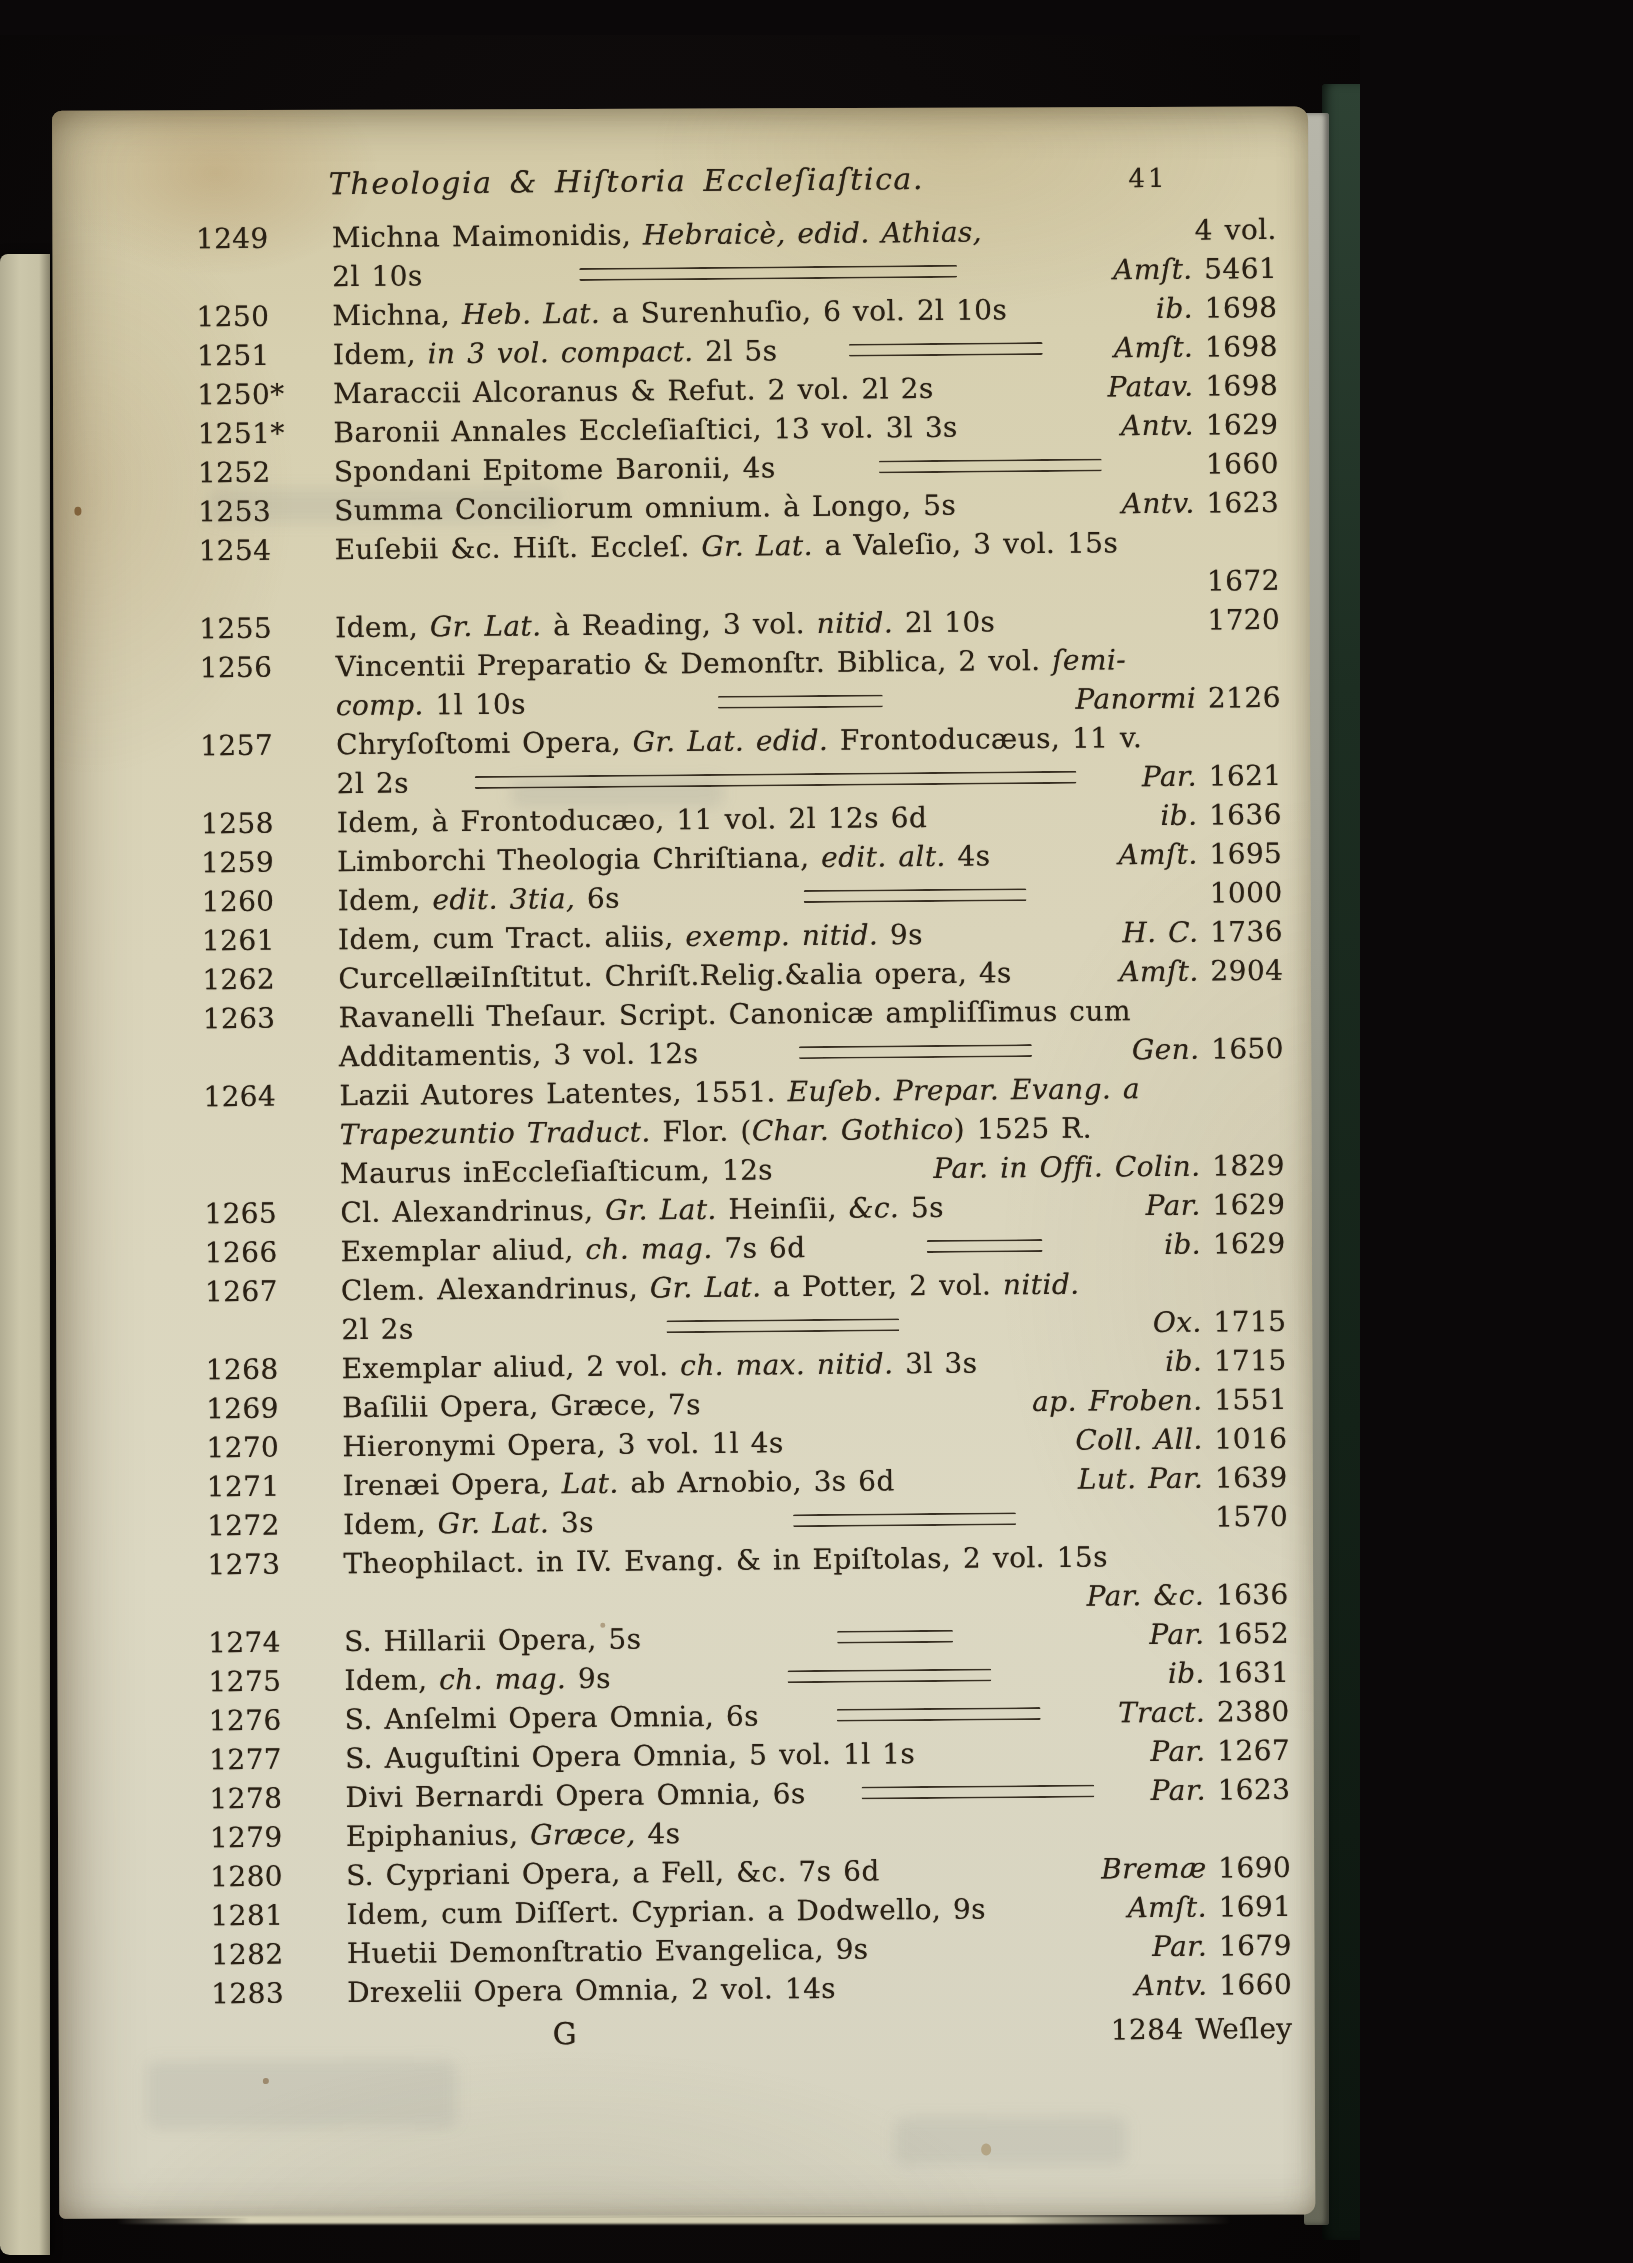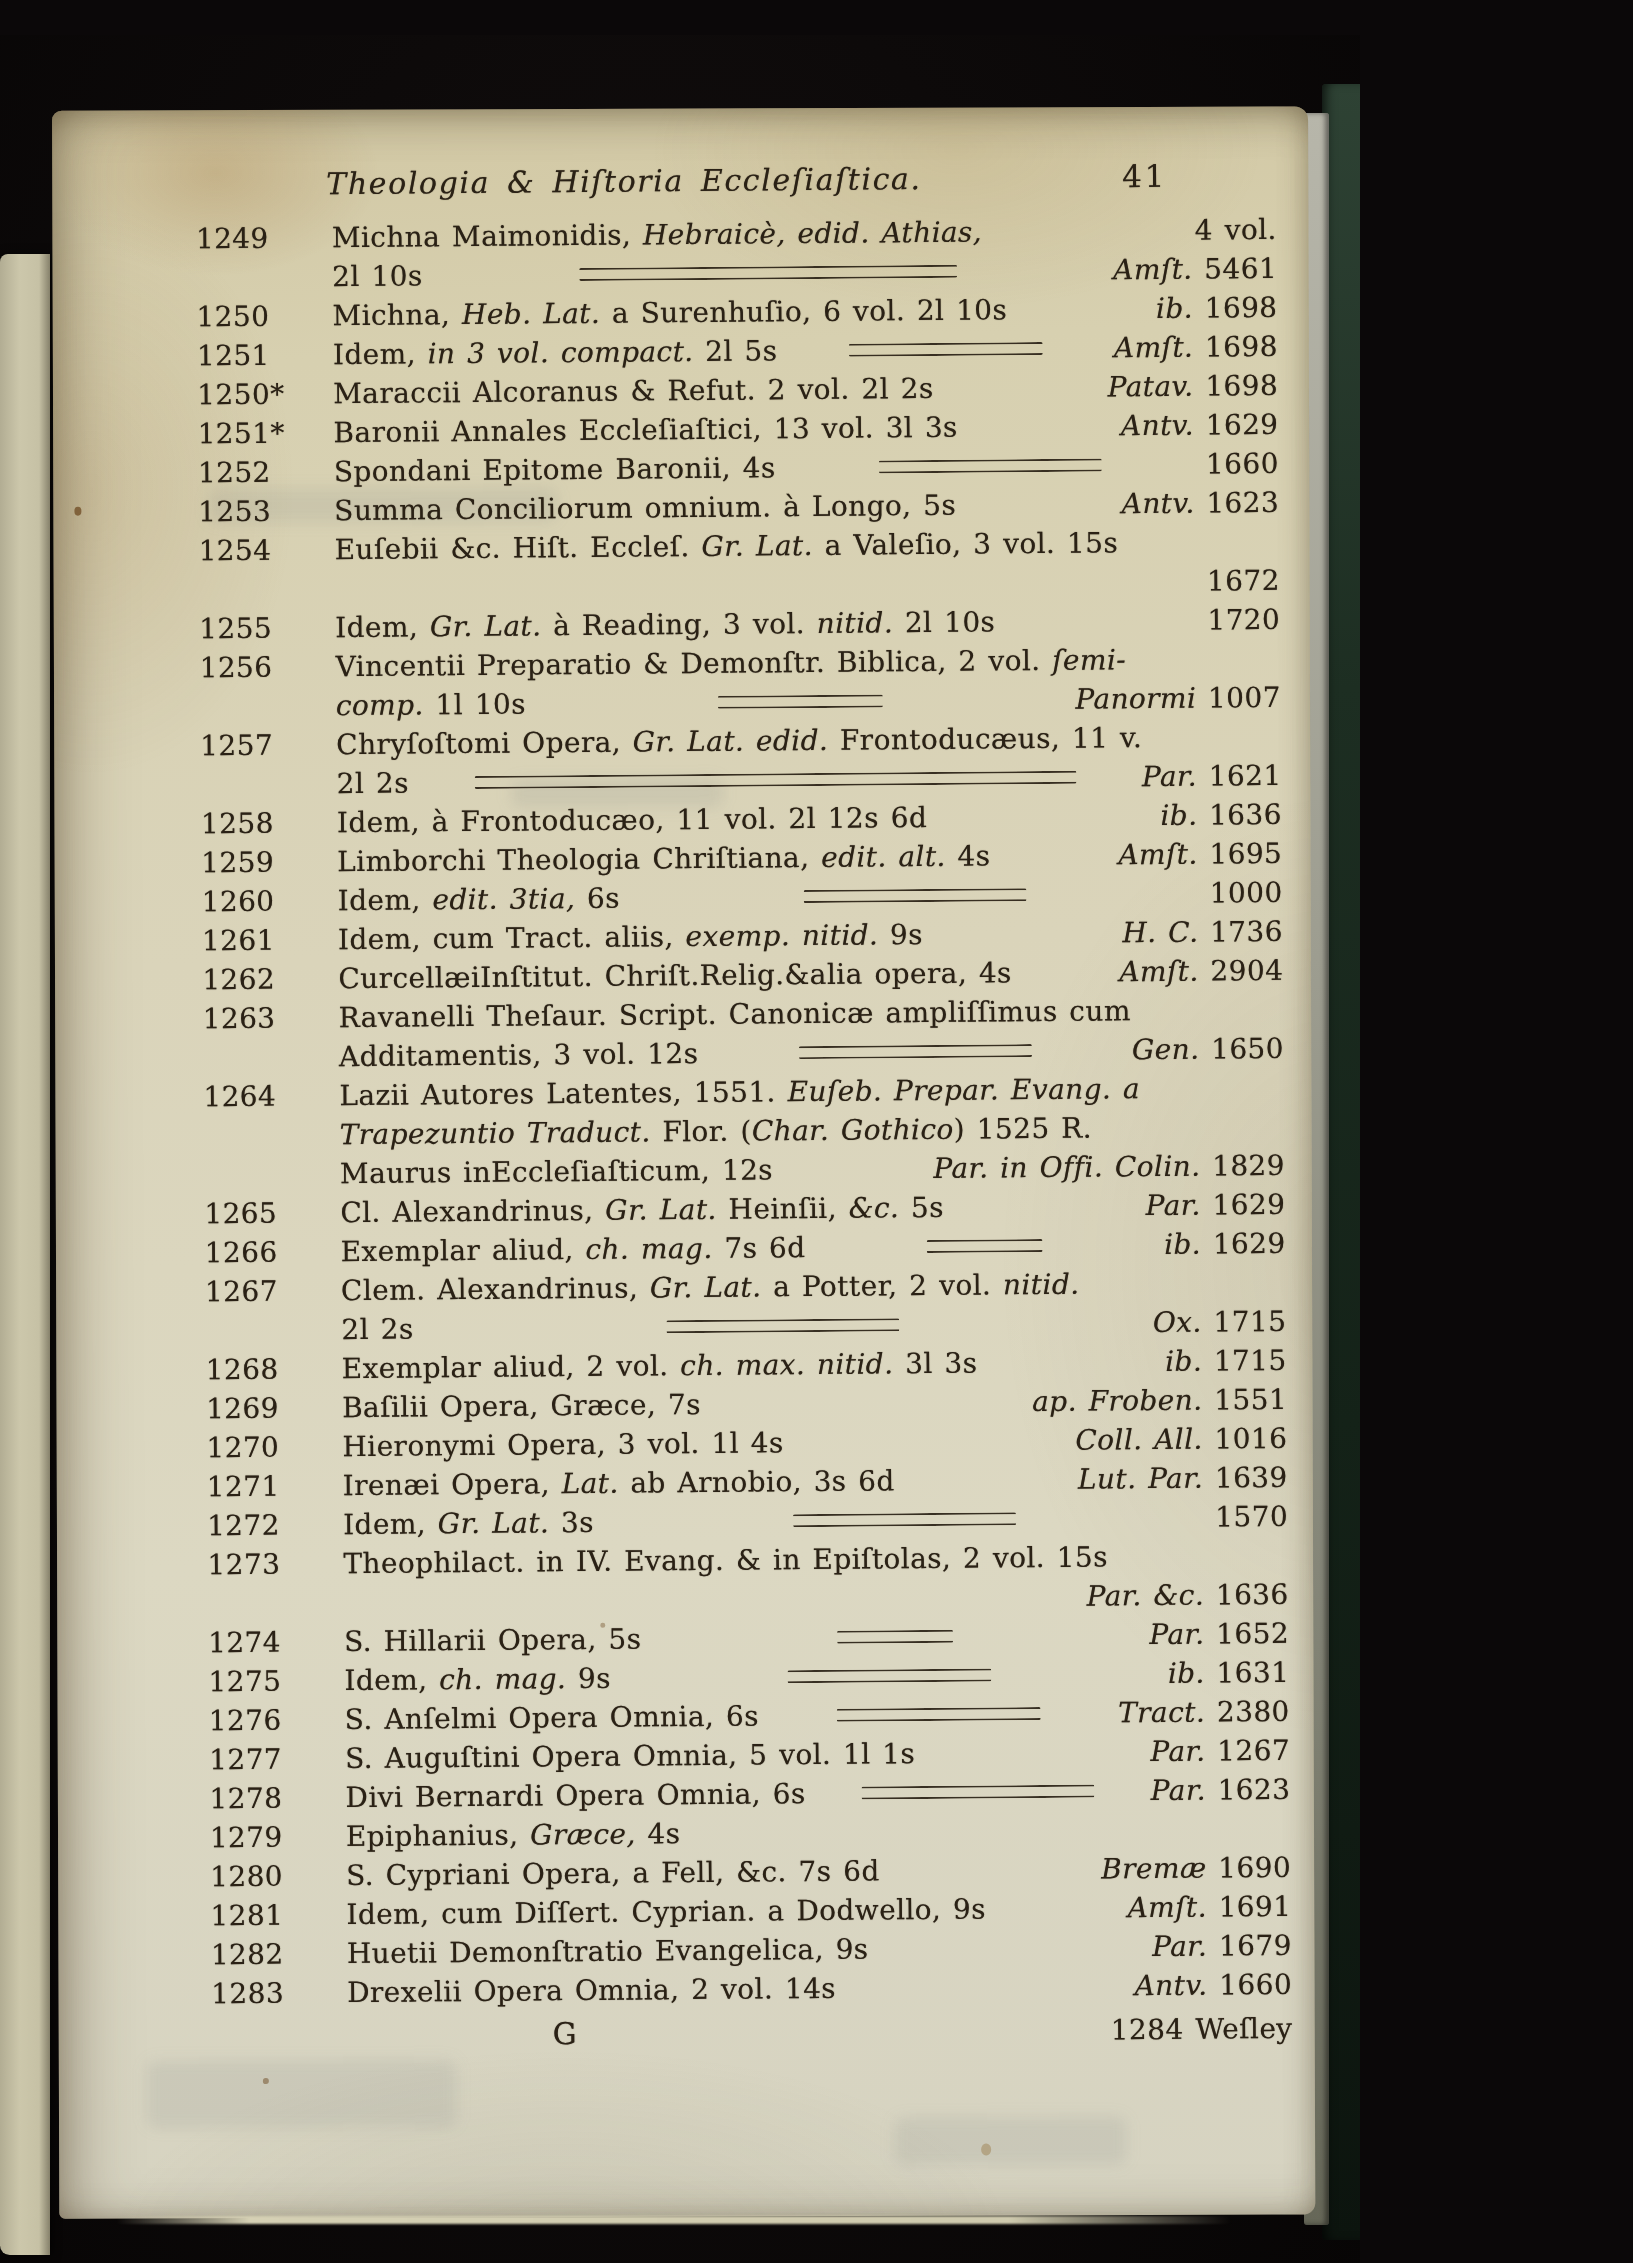--- a/index.html
+++ b/index.html
@@ -41,21 +41,21 @@
       background:linear-gradient(90deg,rgba(213,208,180,.0),#d5d0b4 12%,#cfcaae 80%,rgba(207,202,174,0));
       filter:blur(1px);}
   .text-block{position:absolute;left:143px;top:52px;width:1081px;
       color:var(--ink,#2a2115);font-size:28px;line-height:39px;
       letter-spacing:0.4px;word-spacing:2.4px;
       text-shadow:0 0 1px rgba(42,33,21,.6);
       transform:rotate(-0.3deg);transform-origin:55% 0;}
   .hrow{display:flex;align-items:baseline;height:54px;font-size:30px;}
   .hsp1{flex:.79;} .hsp2{flex:1.21;} .hsp3{flex:0 0 109px;}
   .title{font-style:italic;letter-spacing:1.6px;word-spacing:5.8px;}
-  .pagenum{font-size:31px;letter-spacing:2.9px;}
+  .pagenum{font-size:26px;letter-spacing:2.9px;}
   .row{display:flex;align-items:baseline;height:39px;white-space:pre;}
   .num{flex:0 0 136px;}
   .body{flex:0 1 auto;min-width:0;}
   .fill{flex:1 1 0;display:flex;align-items:center;justify-content:center;align-self:center;height:39px;}
   .rule{height:9.7px;border-top:2.9px solid var(--ink,#2a2115);border-bottom:2.9px solid var(--ink,#2a2115);
         border-radius:1.9px;opacity:.92;}
   .right{flex:0 0 auto;}
   .it{font-style:italic;}
   .sigrow{display:flex;align-items:baseline;height:45px;margin-top:3.9px;}
   .sg1{flex:.78;} .sg2{flex:1.22;}
@@ -97,21 +97,21 @@
           <div class="row"><span class="num">1250</span><span class="body"><span>Michna, </span><span class="it">Heb. Lat.</span><span> a Surenhuſio, 6 vol. 2l 10s</span></span><span class="fill"></span><span class="right"><span class="it">ib.</span><span> 1698</span></span></div>
           <div class="row"><span class="num">1251</span><span class="body"><span>Idem, </span><span class="it">in 3 vol. compact.</span><span> 2l 5s</span></span><span class="fill"><span class="rule" style="width: 194px;"></span></span><span class="right"><span class="it">Amſt.</span><span> 1698</span></span></div>
           <div class="row"><span class="num">1250*</span><span class="body"><span>Maraccii Alcoranus &amp; Refut. 2 vol. 2l 2s</span></span><span class="fill"></span><span class="right"><span class="it">Patav.</span><span> 1698</span></span></div>
           <div class="row"><span class="num">1251*</span><span class="body"><span>Baronii Annales Eccleſiaſtici, 13 vol. 3l 3s</span></span><span class="fill"></span><span class="right"><span class="it">Antv.</span><span> 1629</span></span></div>
           <div class="row"><span class="num">1252</span><span class="body"><span>Spondani Epitome Baronii, 4s</span></span><span class="fill"><span class="rule" style="width: 223px;"></span></span><span class="right"><span>1660</span></span></div>
           <div class="row"><span class="num">1253</span><span class="body"><span>Summa Conciliorum omnium. à Longo, 5s</span></span><span class="fill"></span><span class="right"><span class="it">Antv.</span><span> 1623</span></span></div>
           <div class="row"><span class="num">1254</span><span class="body"><span>Euſebii &amp;c. Hiſt. Eccleſ. </span><span class="it">Gr. Lat.</span><span> a Valeſio, 3 vol. 15s</span></span><span class="fill"></span></div>
           <div class="row"><span class="num"></span><span class="body"></span><span class="fill"></span><span class="right"><span>1672</span></span></div>
           <div class="row"><span class="num">1255</span><span class="body"><span>Idem, </span><span class="it">Gr. Lat.</span><span> à Reading, 3 vol. </span><span class="it">nitid.</span><span> 2l 10s</span></span><span class="fill"></span><span class="right"><span>1720</span></span></div>
           <div class="row"><span class="num">1256</span><span class="body"><span>Vincentii Preparatio &amp; Demonſtr. Biblica, 2 vol. </span><span class="it">ſemi-</span></span><span class="fill"></span></div>
-          <div class="row"><span class="num"></span><span class="body"><span class="it">comp.</span><span> 1l 10s</span></span><span class="fill"><span class="rule" style="width: 165px;"></span></span><span class="right"><span class="it">Panormi</span><span> 1007</span></span></div>
+          <div class="row"><span class="num"></span><span class="body"><span class="it">comp.</span><span> 1l 10s</span></span><span class="fill"><span class="rule" style="width: 165px;"></span></span><span class="right"><span class="it">Panormi</span><span> 2126</span></span></div>
           <div class="row"><span class="num">1257</span><span class="body"><span>Chryſoſtomi Opera, </span><span class="it">Gr. Lat. edid.</span><span> Frontoducæus, 11 v.</span></span><span class="fill"></span></div>
           <div class="row"><span class="num"></span><span class="body"><span>2l 2s</span></span><span class="fill"><span class="rule" style="width: 602px;"></span></span><span class="right"><span class="it">Par.</span><span> 1621</span></span></div>
           <div class="row"><span class="num">1258</span><span class="body"><span>Idem, à Frontoducæo, 11 vol. 2l 12s 6d</span></span><span class="fill"></span><span class="right"><span class="it">ib.</span><span> 1636</span></span></div>
           <div class="row"><span class="num">1259</span><span class="body"><span>Limborchi Theologia Chriſtiana, </span><span class="it">edit. alt.</span><span> 4s</span></span><span class="fill"></span><span class="right"><span class="it">Amſt.</span><span> 1695</span></span></div>
           <div class="row"><span class="num">1260</span><span class="body"><span>Idem, </span><span class="it">edit. 3tia,</span><span> 6s</span></span><span class="fill"><span class="rule" style="width: 223px;"></span></span><span class="right"><span>1000</span></span></div>
           <div class="row"><span class="num">1261</span><span class="body"><span>Idem, cum Tract. aliis, </span><span class="it">exemp. nitid.</span><span> 9s</span></span><span class="fill"></span><span class="right"><span class="it">H. C.</span><span> 1736</span></span></div>
           <div class="row"><span class="num">1262</span><span class="body"><span>CurcellæiInſtitut. Chriſt.Relig.&amp;alia opera, 4s</span></span><span class="fill"></span><span class="right"><span class="it">Amſt.</span><span> 2904</span></span></div>
           <div class="row"><span class="num">1263</span><span class="body"><span>Ravanelli Theſaur. Script. Canonicæ ampliſſimus cum</span></span><span class="fill"></span></div>
           <div class="row"><span class="num"></span><span class="body"><span>Additamentis, 3 vol. 12s</span></span><span class="fill"><span class="rule" style="width: 233px;"></span></span><span class="right"><span class="it">Gen.</span><span> 1650</span></span></div>
           <div class="row"><span class="num">1264</span><span class="body"><span>Lazii Autores Latentes, 1551. </span><span class="it">Euſeb. Prepar. Evang. a</span></span><span class="fill"></span></div>

